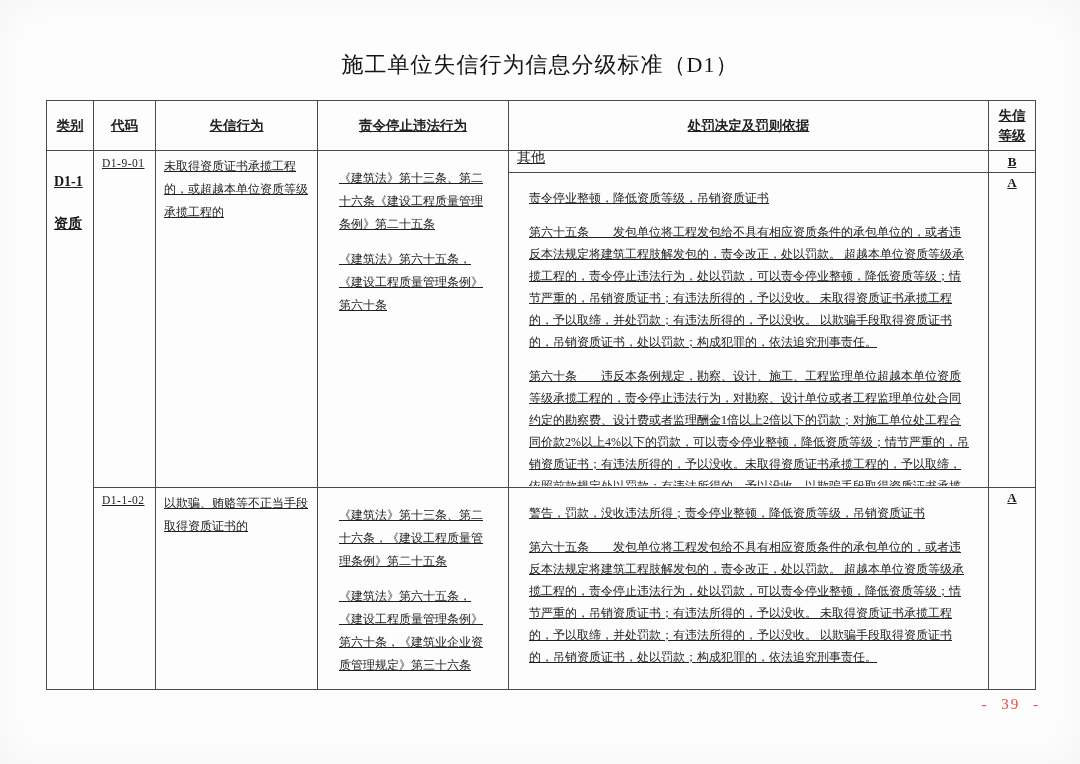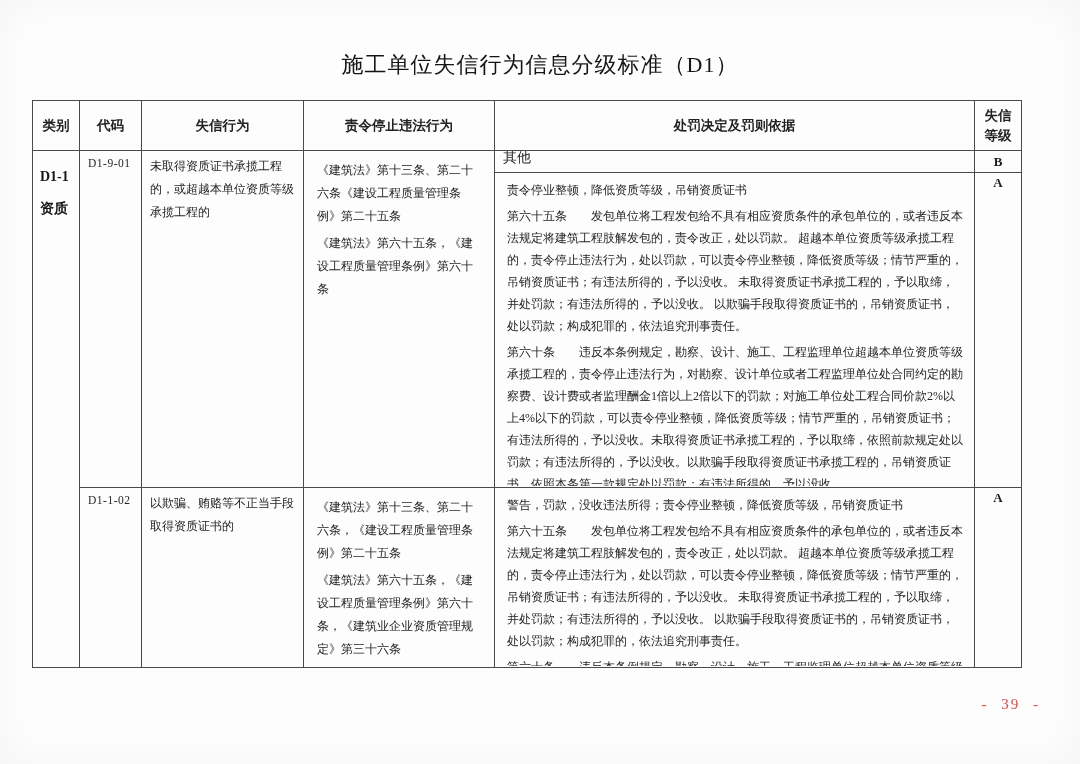--- a/index.html
+++ b/index.html
@@ -16,24 +16,25 @@
     position: absolute;
     top: 50px; left: 0; width: 100%;
     text-align: center;
     font-size: 22px;
     font-weight: normal;
     letter-spacing: 1px;
     color: #151515;
   }
   table.grading {
     position: absolute;
-    left: 32px; top: 100px;
+    left: 46px; top: 100px;
     width: 989px;
     border-collapse: collapse;
     table-layout: fixed;
+    text-decoration: underline;
   }
   table.grading col.c-cat   { width: 47px; }
   table.grading col.c-code  { width: 62px; }
   table.grading col.c-beh   { width: 162px; }
   table.grading col.c-legal { width: 191px; }
   table.grading col.c-pen   { width: 480px; }
   table.grading col.c-grade { width: 47px; }
   table.grading th, table.grading td {
     border: 1px solid #4a4a4a;
     vertical-align: top;
@@ -47,21 +48,21 @@
     font-weight: bold;
     color: #222;
     line-height: 20px;
   }
   .prewrap { white-space: pre-line; }
   td.cat-cell {
     font-weight: bold;
     font-size: 14px;
     text-align: left;
     padding: 10px 4px 0 7px;
-    line-height: 32px;
+    line-height: 42px;
     white-space: pre-line;
     color: #161616;
   }
   td.code-cell {
     font-size: 11.5px;
     padding: 6px 2px 0 8px;
     letter-spacing: 0.5px;
     color: #242424;
   }
   td.beh-cell {
@@ -75,21 +76,21 @@
     padding: 4px 6px 0 9px;
     line-height: 23px;
     color: #242424;
   }
   td.pen-cell {
     font-size: 12px;
     padding: 2px 7px 0 8px;
     line-height: 22px;
     color: #242424;
   }
-  td.pen-cell p, td.legal-cell p { margin: 4px; }
+  td.pen-cell p, td.legal-cell p { margin: 12px; }
   .clip-r1 { height: 311px; overflow: hidden; }
   .clip-r2 { height: 176px; overflow: hidden; }
   td.other-cell {
     font-size: 14px;
     vertical-align: middle;
     padding: 0 7px 0 8px;
     line-height: 14px;
     color: #242424;
   }
   td.grade-cell {

